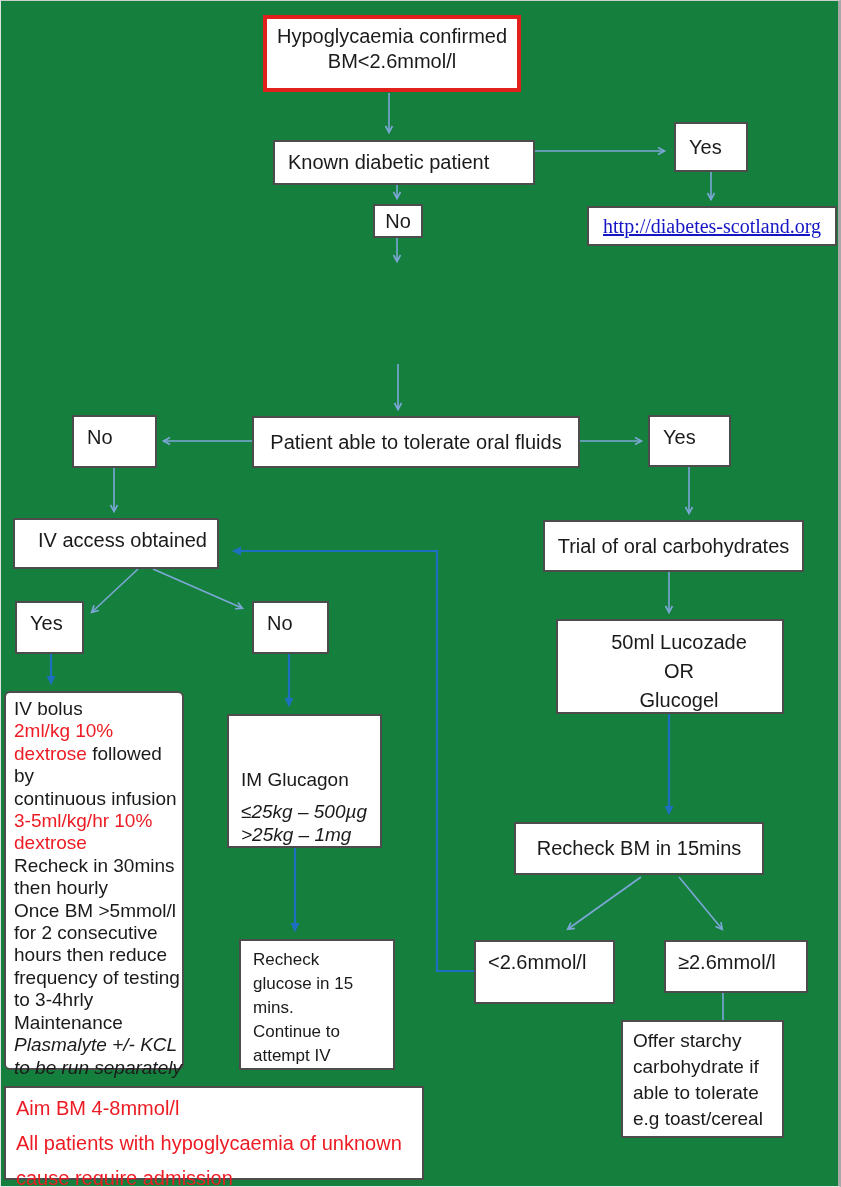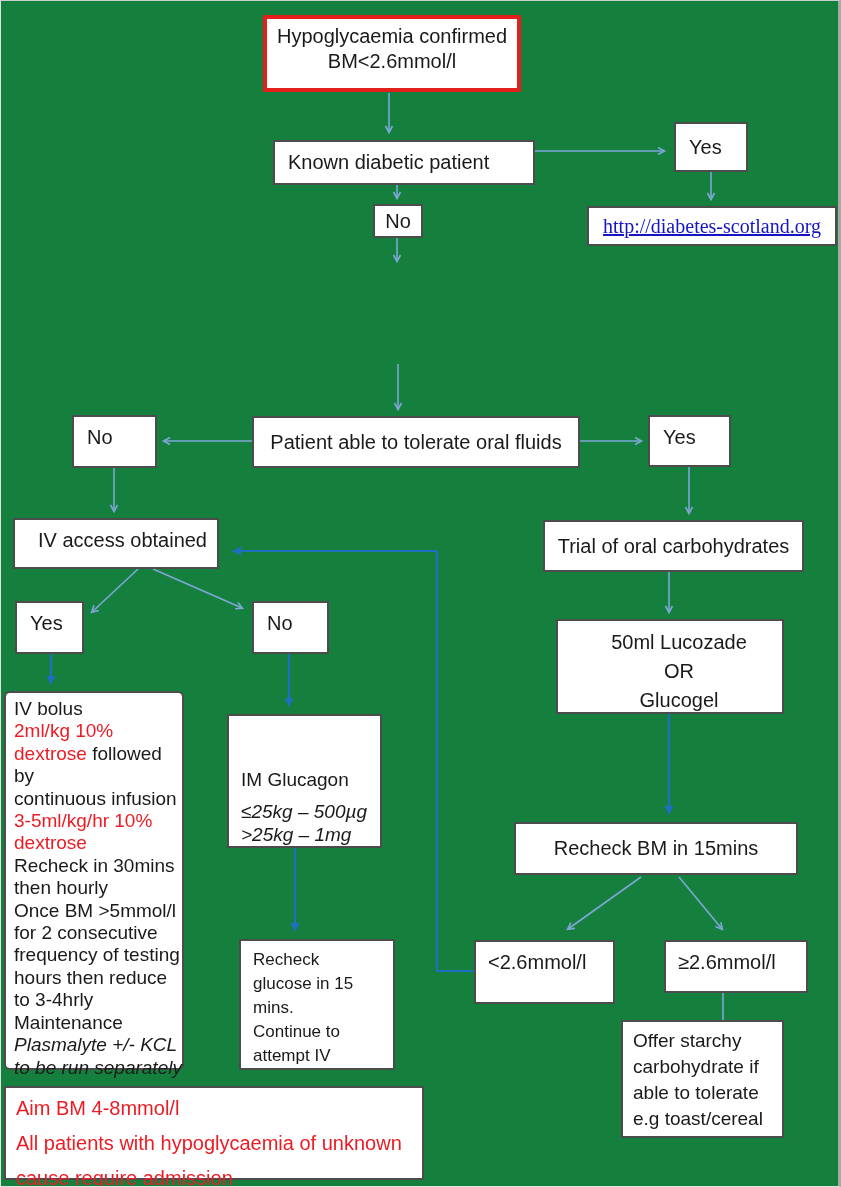--- a/index.html
+++ b/index.html
@@ -55,21 +55,21 @@
   #n-no-mid{left:71px;top:414px;width:85px;height:53px;justify-content:flex-start;padding-top:8px;}
   #n-yes-mid{left:647px;top:414px;width:83px;height:52px;justify-content:flex-start;padding-top:8px;}
   #n-iv-access{left:12px;top:517px;width:206px;height:51px;justify-content:flex-start;padding-top:8px;align-items:center;}
   #n-yes-iv{left:14px;top:600px;width:69px;height:53px;justify-content:flex-start;padding-top:8px;}
   #n-no-iv{left:251px;top:600px;width:77px;height:53px;justify-content:flex-start;padding-top:8px;}
   #n-trial{left:542px;top:519px;width:261px;height:52px;}
   #n-lucozade{left:555px;top:618px;width:228px;height:95px;justify-content:flex-start;padding:7px 0 0 18px;line-height:29px;align-items:center;}
   #n-iv-bolus{left:3px;top:690px;width:180px;height:379px;justify-content:flex-start;padding:5px 0 0 8px;font-size:19px;line-height:22.4px;border-radius:6px;}
   #n-glucagon{left:226px;top:713px;width:155px;height:134px;justify-content:flex-end;padding:9px 0 0 12px;font-size:19px;line-height:23px;}
   #n-glucagon .fl-line:first-child{margin-bottom:9px;}
-  #n-recheck-bm{left:513px;top:821px;width:284px;height:53px;}
+  #n-recheck-bm{left:513px;top:821px;width:250px;height:53px;}
   #n-recheck-glucose{left:238px;top:938px;width:156px;height:131px;justify-content:flex-start;padding:7px 0 0 12px;font-size:17px;line-height:24px;}
   #n-lt26{left:473px;top:939px;width:141px;height:64px;justify-content:flex-start;padding:8px 0 0 12px;}
   #n-ge26{left:663px;top:939px;width:144px;height:53px;justify-content:flex-start;padding:8px 0 0 12px;}
   #n-offer{left:620px;top:999px;width:163px;height:118px;justify-content:flex-start;padding:6px 0 0 10px;font-size:19px;line-height:26px;margin-top:20px;}
   #n-aim{left:3px;top:1085px;width:420px;height:94px;justify-content:flex-start;padding:7px 0 0 10px;line-height:27px;color:var(--red-text);gap:8px;}
 </style>
 </head>
 <body>
 
 <div class="canvas">
@@ -167,22 +167,22 @@
       <div class="fl-line"><span>IV bolus</span></div>
       <div class="fl-line"><span class="seg-red">2ml/kg 10%</span></div>
       <div class="fl-line"><span class="seg-red">dextrose</span><span> followed by</span></div>
       <div class="fl-line"><span>continuous infusion</span></div>
       <div class="fl-line"><span class="seg-red">3-5ml/kg/hr 10%</span></div>
       <div class="fl-line"><span class="seg-red">dextrose</span></div>
       <div class="fl-line"><span>Recheck in 30mins</span></div>
       <div class="fl-line"><span>then hourly</span></div>
       <div class="fl-line"><span>Once BM &gt;5mmol/l</span></div>
       <div class="fl-line"><span>for 2 consecutive</span></div>
+      <div class="fl-line"><span>hours then reduce</span></div>
       <div class="fl-line"><span>frequency of testing</span></div>
-      <div class="fl-line"><span>hours then reduce</span></div>
       <div class="fl-line"><span>to 3-4hrly</span></div>
       <div class="fl-line"><span>Maintenance</span></div>
       <div class="fl-line"><span class="seg-italic">Plasmalyte +/- KCL</span></div>
       <div class="fl-line"><span class="seg-italic">to be run separately</span></div>
     </div>
 
   <div class="node" id="n-glucagon">
       <div class="fl-line"><span>IM Glucagon</span></div>
       <div class="fl-line"><span class="seg-italic">≤25kg – 500µg</span></div>
       <div class="fl-line"><span class="seg-italic">&gt;25kg – 1mg</span></div>

